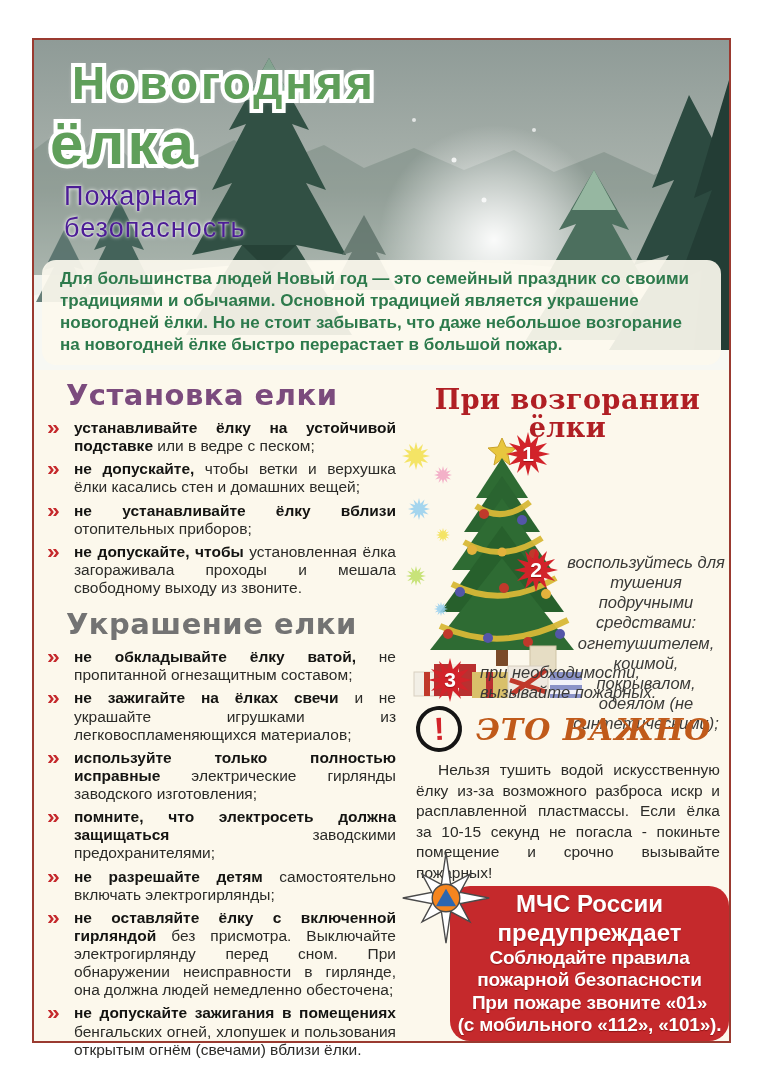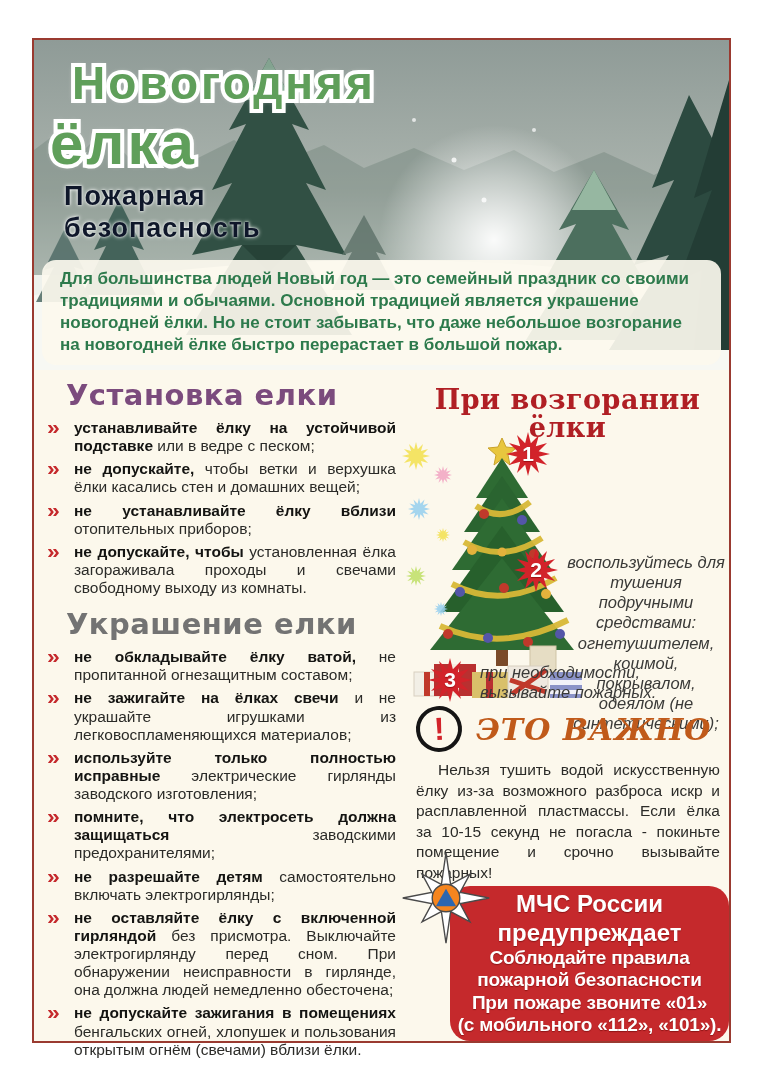--- a/index.html
+++ b/index.html
@@ -12,22 +12,22 @@
   
   .photo { position:relative; width:695px; height:330px; overflow:hidden; background:#aab3ad; }
   .photo svg.art { position:absolute; left:0; top:0; }
 
   .title-wrap { position:absolute; left:0; top:0; width:100%; }
   .title-line { position:absolute; font-weight:bold; color:#5f9f5a; letter-spacing:3px;
                 -webkit-text-stroke:8px #ffffff; paint-order:stroke fill;
                 text-shadow:0 0 6px rgba(255,255,255,.95); line-height:1; }
   .title-1 { left:38px; top:20px; font-size:46px; }
   .title-2 { left:16px; top:74px; font-size:60px; }
-  .subtitle { position:absolute; left:30px; top:140px; font-weight:bold; font-size:27px;
-              color:#0f172a; line-height:1.2; letter-spacing:1px;
+  .subtitle { position:absolute; left:30px; top:140px; font-weight:normal; font-size:27px;
+              color:#4c1d95; line-height:1.2; letter-spacing:1px;
               text-shadow:0 0 4px rgba(255,255,255,.9), 0 0 2px rgba(255,255,255,.9); }
   .intro-box { position:absolute; left:8px; right:8px; bottom:5px; border-radius:14px;
                background:rgba(252,249,238,0.92); padding:8px 28px 9px 18px;
                color:#2d7a4c; font-weight:bold; font-size:17px; line-height:1.3; }
 
   
   .content { position:relative; width:695px; height:671px; background:#fcf8ec; }
   .left-col { position:absolute; left:0; top:0; width:372px; height:671px; padding:6px 10px 0 13px; }
   .right-col { position:absolute; left:372px; top:0; right:0; bottom:0; }
 
@@ -151,21 +151,21 @@
     </div>
 
     <div class="content">
 
       <div class="left-col">
         <h2 class="col-heading purple">Установка елки</h2>
         <ul class="rules">
           <li><span class="mark">»</span><span class="b">устанавливайте ёлку на устойчивой подставке</span> <span>или в ведре с песком;</span></li>
           <li><span class="mark">»</span><span class="b">не допускайте,</span> <span>чтобы ветки и верхушка ёлки касались стен и домашних вещей;</span></li>
           <li><span class="mark">»</span><span class="b">не устанавливайте ёлку вблизи</span> <span>отопительных приборов;</span></li>
-          <li><span class="mark">»</span><span class="b">не допускайте, чтобы</span> <span>установленная ёлка загораживала проходы и свечами свободному выходу из комнаты.</span></li>
+          <li><span class="mark">»</span><span class="b">не допускайте, чтобы</span> <span>установленная ёлка загораживала проходы и мешала свободному выходу из звоните.</span></li>
         </ul>
 
         <h2 class="col-heading green">Украшение елки</h2>
         <ul class="rules">
           <li><span class="mark">»</span><span class="b">не обкладывайте ёлку ватой,</span> <span>не пропитанной огнезащитным составом;</span></li>
           <li><span class="mark">»</span><span class="b">не зажигайте на ёлках свечи</span> <span>и не украшайте игрушками из легковоспламеняющихся материалов;</span></li>
           <li><span class="mark">»</span><span class="b">используйте только полностью исправные</span> <span>электрические гирлянды заводского изготовления;</span></li>
           <li><span class="mark">»</span><span class="b">помните, что электросеть должна защищаться</span> <span>заводскими предохранителями;</span></li>
           <li><span class="mark">»</span><span class="b">не разрешайте детям</span> <span>самостоятельно включать электрогирлянды;</span></li>
           <li><span class="mark">»</span><span class="b">не оставляйте ёлку с включенной гирляндой</span> <span>без присмотра. Выключайте электрогирлянду перед сном. При обнаружении неисправности в гирлянде, она должна людей немедленно обесточена;</span></li>

